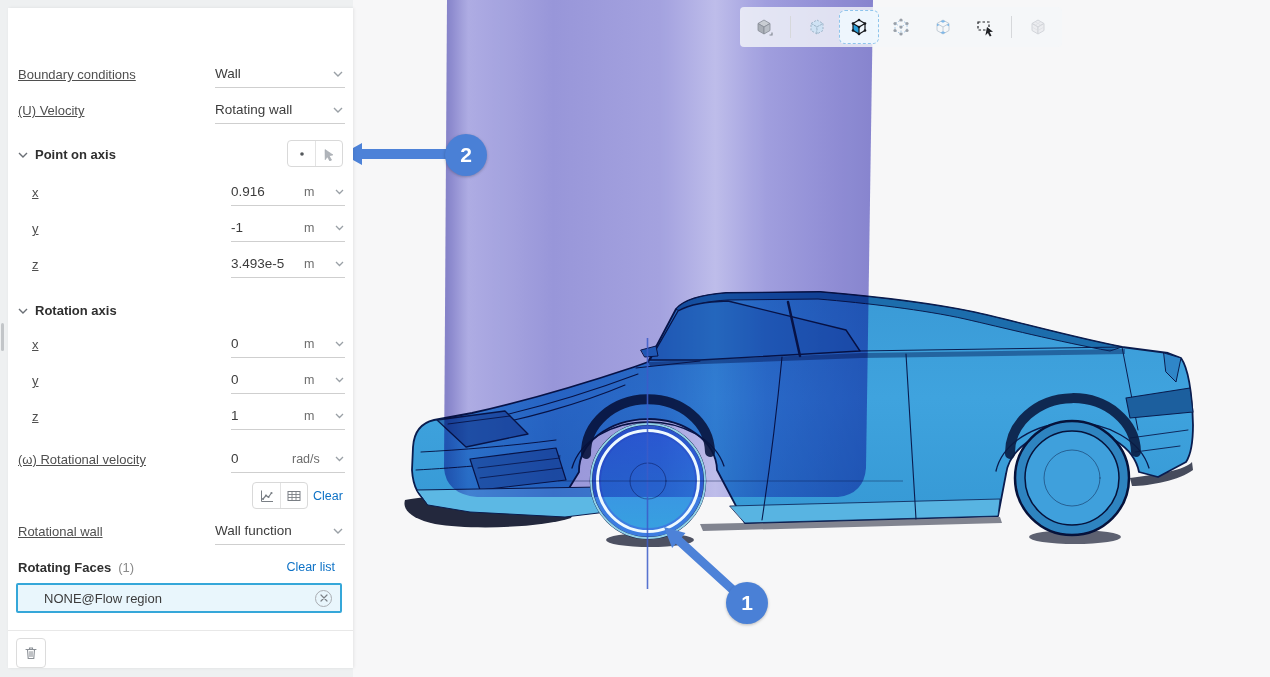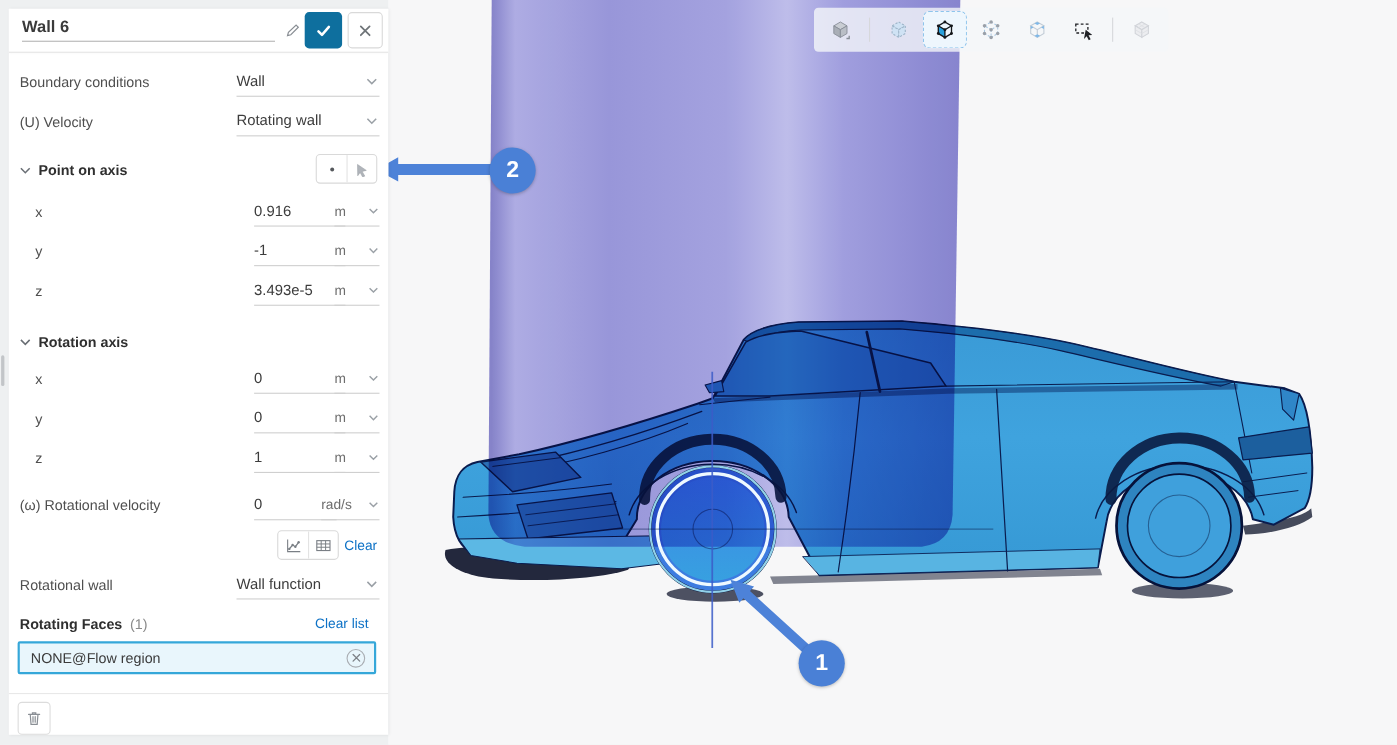--- a/index.html
+++ b/index.html
@@ -31,40 +31,40 @@
            box-shadow:1px 0 3px rgba(0,0,0,0.08); font-size:13px; color:#4f4f4f; }
   .phead { position:absolute; left:0; top:0; width:100%; height:40px; border-bottom:1px solid #e4e4e4;
            box-shadow:0 1px 2px rgba(0,0,0,0.04); background:#fff; z-index:2; }
   .ptitle { position:absolute; left:12px; top:8px; width:230px; font-size:15px; font-weight:bold;
             color:#3a3a3a; border-bottom:1px solid #b5b5b5; padding-bottom:4px; }
   .icon-btn { position:absolute; display:flex; align-items:center; justify-content:center; cursor:pointer; }
   .pencil-btn { left:246px; top:8px; width:24px; height:24px; }
   .check-btn  { left:269px; top:3px; width:34px; height:33px; background:#0e6f9e; border-radius:4px; }
   .close-btn  { left:308px; top:3px; width:32px; height:33px; background:#fff; border:1px solid #d9d9d9; border-radius:4px; }
 
-  .label { position:absolute; left:10px; line-height:22px; color:#4f4f4f; }
+  .label { position:absolute; left:10px; line-height:22px; color:#4f4f4f;text-decoration:underline; }
   .label.indent { left:24px; }
   .sect { position:absolute; left:10px; display:flex; align-items:center; gap:7px;
           font-weight:bold; color:#2f2f2f; line-height:22px; }
   .ctrl { position:absolute; left:207px; width:130px; height:24px; border-bottom:1px solid #cfcfcf;
           color:#3c3c3c; font-size:13.5px; line-height:20px; cursor:pointer; }
   .ctrl .chev { position:absolute; right:2px; top:7px; }
   .val { position:absolute; left:207px; width:83px; height:24px; border-bottom:1px solid #cfcfcf;
          color:#3c3c3c; font-size:13.5px; line-height:20px;margin-left:16px; }
   .unit { position:absolute; left:296px; width:41px; height:24px; border-bottom:1px solid #cfcfcf;
           color:#6d6d6d; font-size:12.5px; line-height:20px; cursor:pointer; }
   .unit .chev { position:absolute; right:1px; top:7px; }
   .link { color:#0e72c6; font-size:12.5px; cursor:pointer; }
   .seg { position:absolute; display:flex; background:#fff; border:1px solid #d9d9d9; border-radius:4px; overflow:hidden; }
   .seg .cell { width:27px; height:25px; display:flex; align-items:center; justify-content:center; cursor:pointer; }
   .seg .cell + .cell { border-left:1px solid #e3e3e3; }
 
   .chip { position:absolute; left:8px; top:575px; width:326px; height:30px; background:#e9f6fc;
           border:2px solid #35a7d9; border-radius:2px; display:flex; align-items:center; }
-  .chip-text { margin-left:10px; color:#3c3c3c; font-size:13px; flex:1; }
+  .chip-text { margin-left:26px; color:#3c3c3c; font-size:13px; flex:1; }
   .chip-x { width:17px; height:17px; margin-right:8px; border:1px solid #a9adb2; border-radius:50%;
             display:flex; align-items:center; justify-content:center; cursor:pointer; }
 
   .pfoot-line { position:absolute; left:0; top:622px; width:100%; height:1px; background:#e8e8e8; }
   .trash-btn { left:8px; top:630px; width:30px; height:30px; border:1px solid #dcdcdc; border-radius:4px; background:#fff; }
 
   .scroll-thumb { position:absolute; left:1px; top:323px; width:3px; height:28px; background:#c2c5c8; border-radius:2px; }
 </style>
 </head>
 <body>
@@ -273,38 +273,20 @@
             </g>
           </svg>
       </div>
     </div>
 
     <div class="badge badge-1">1</div>
     <div class="badge badge-2">2</div>
   </div>
 
   <aside class="panel">
-    <div class="phead">
-      <div class="ptitle">Wall 6</div>
-      <div class="icon-btn pencil-btn">
-        <svg width="16" height="16">
-            <path d="M11.2 2.8 l2 2 L6.4 11.6 l-3 .8 .8 -3 Z" fill="none" stroke="#8a8f95" stroke-width="1.1"></path>
-          </svg>
-      </div>
-      <div class="icon-btn check-btn">
-        <svg width="18" height="18">
-            <path d="M4.5 9.5 l3.2 3.2 L14 5.5" fill="none" stroke="#fff" stroke-width="2.3" stroke-linecap="round" stroke-linejoin="round"></path>
-          </svg>
-      </div>
-      <div class="icon-btn close-btn">
-        <svg width="14" height="14">
-            <path d="M3 3 L11 11 M11 3 L3 11" stroke="#6f7478" stroke-width="1.6" stroke-linecap="round"></path>
-          </svg>
-      </div>
-    </div>
 
     <div class="label" style="top:56px">Boundary conditions</div>
     <div class="ctrl" style="top:56px">
       <span>Wall</span>
       <svg class="chev" width="10" height="7">
           <path d="M1 1 L5 5 L9 1" fill="none" stroke="#9aa0a6" stroke-width="1.4"></path>
         </svg>
     </div>
 
     <div class="label" style="top:92px">(U) Velocity</div>

